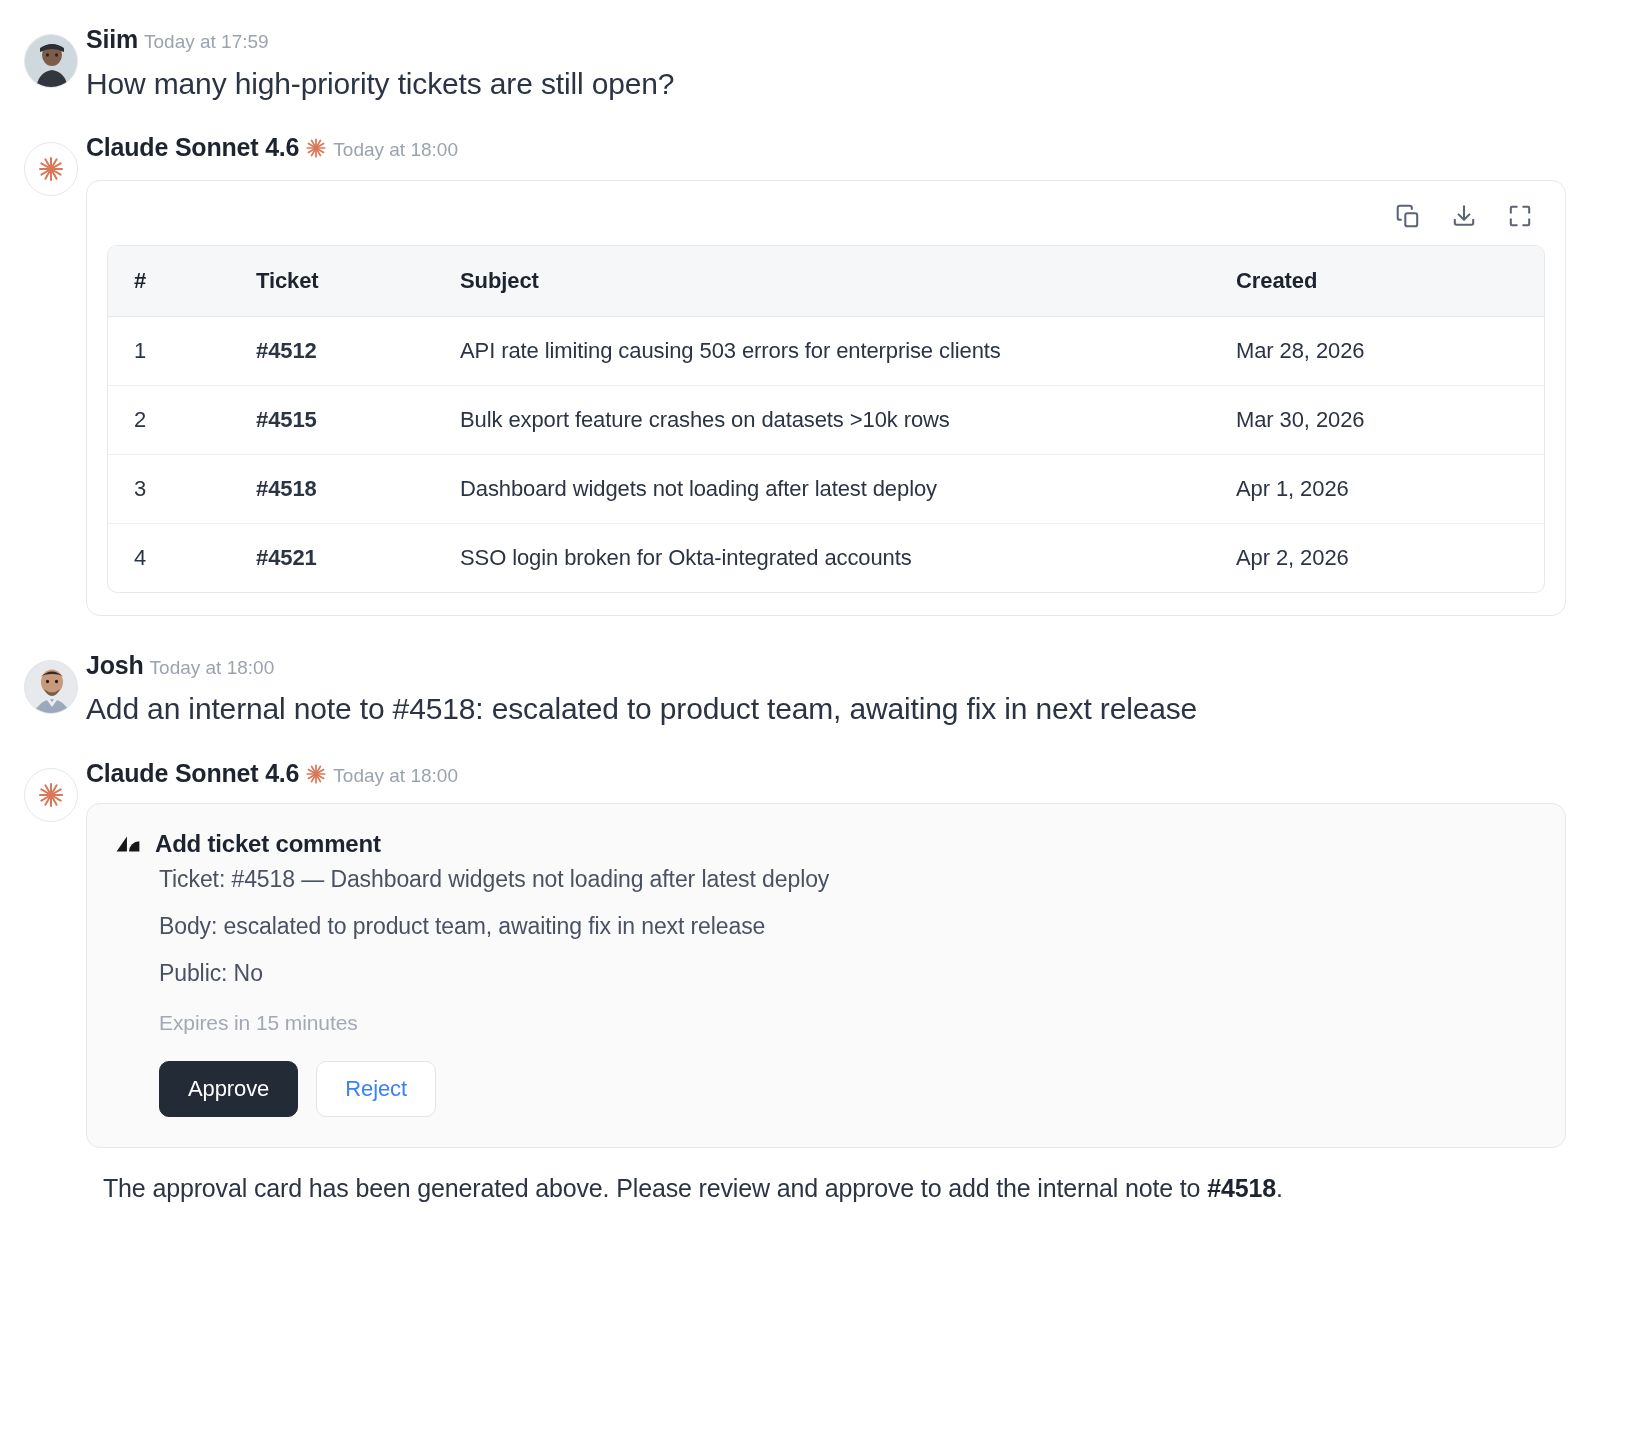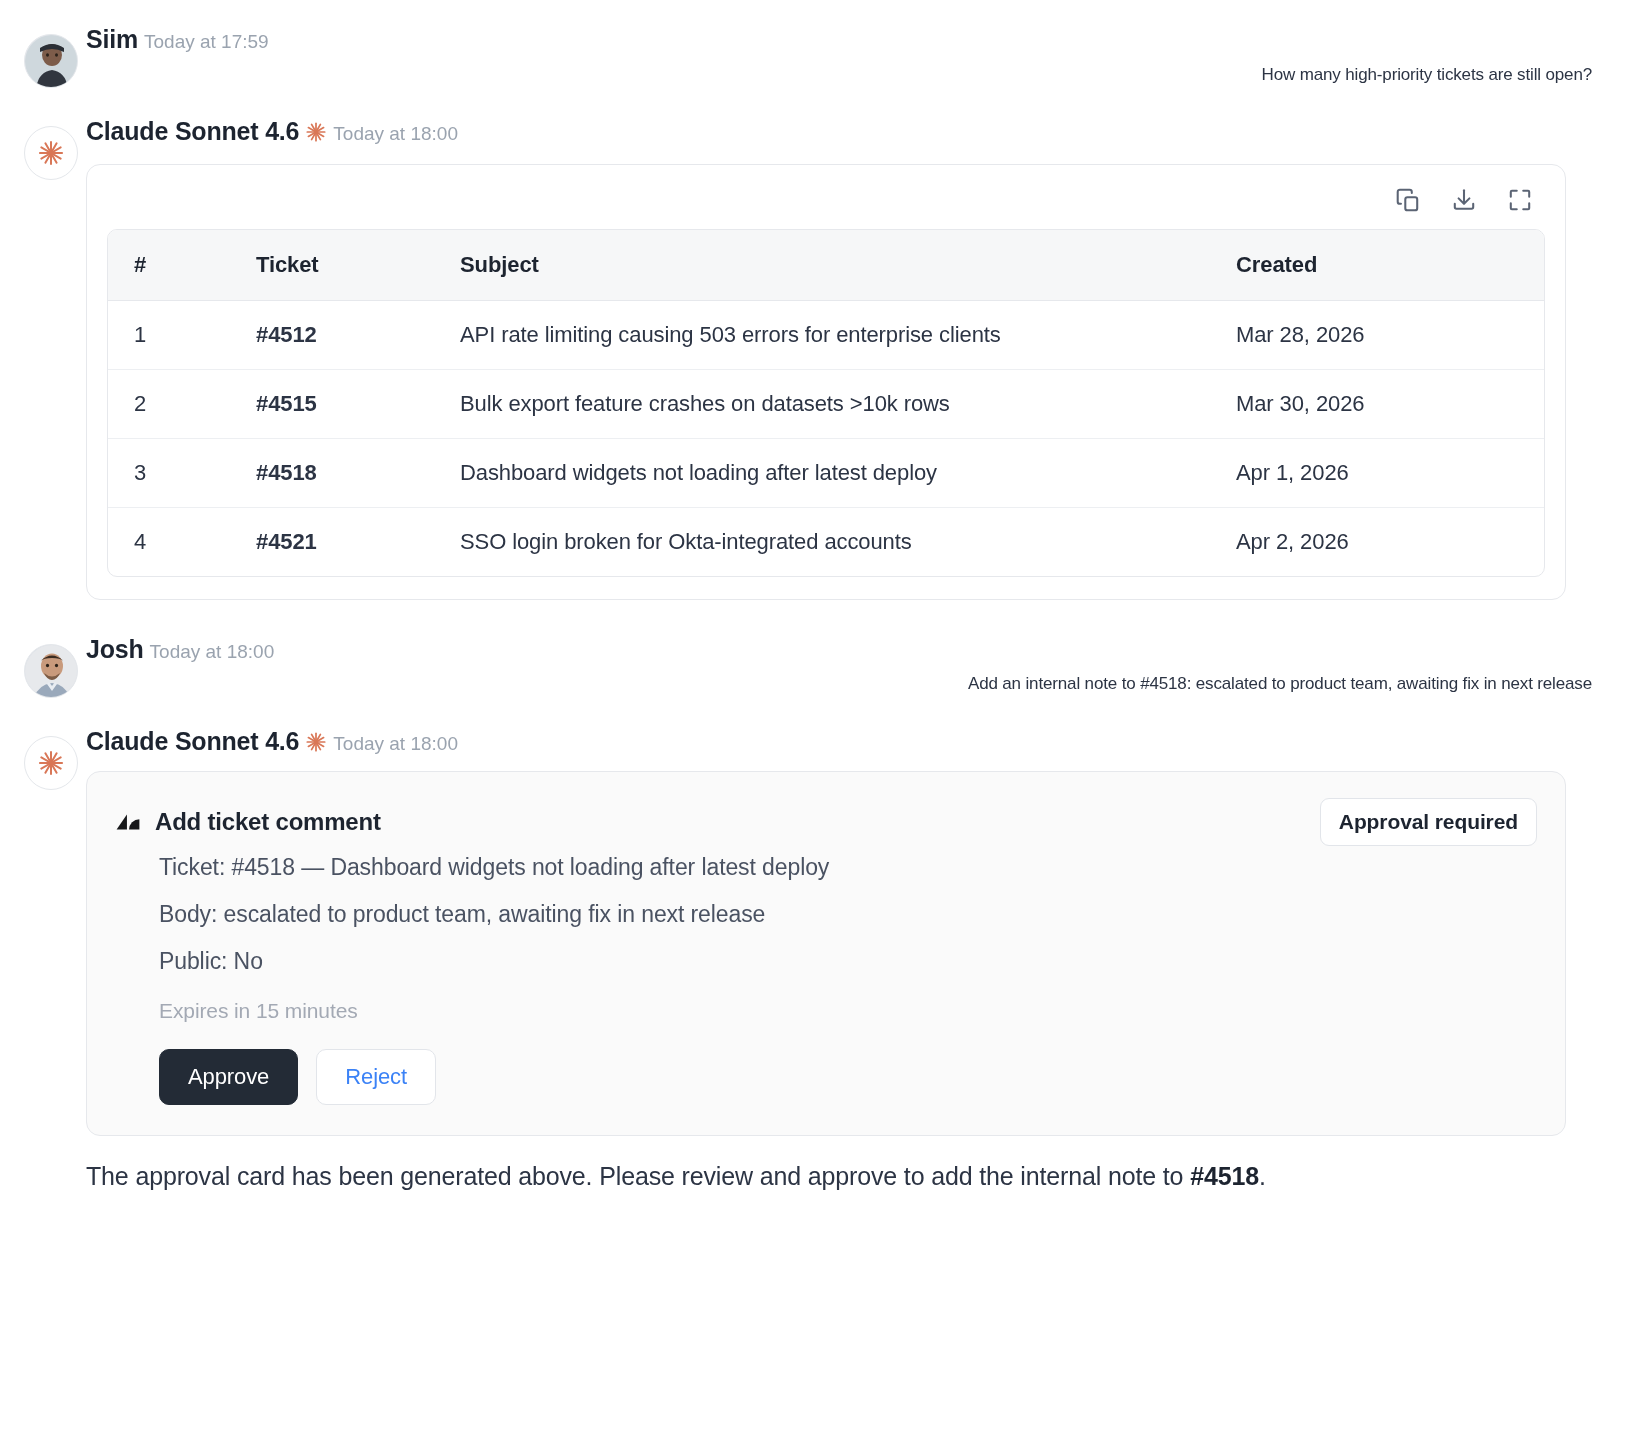--- a/index.html
+++ b/index.html
@@ -75,25 +75,24 @@
     position: relative;
     top: 3px;
   }
   .timestamp {
     font-size: 19px;
     color: #9aa3af;
     font-weight: 400;
   }
 
   .line {
-    font-size: 17px;
+    font-size: 30px;
     line-height: 1.35;
     color: #2c3444;
     letter-spacing: -0.15px;
-    text-align: right;
   }
   .line b { font-weight: 700; color: #1d2430; }
 
   
   .table-card {
     margin-top: 18px;
     margin-bottom: 6px;
     border: 1px solid #e6e8ec;
     border-radius: 14px;
     background: #ffffff;
@@ -230,20 +229,21 @@
     color: #3b82f6;
     border: 1px solid #e2e5ea;
     font-weight: 400;
   }
 
   .closing {
     font-size: 25px;
     color: #2c3444;
     margin-top: 26px;
     letter-spacing: -0.15px;
+    margin-left: 17px;
   }
   .closing b { font-weight: 700; color: #1d2430; }
 </style>
 </head>
 <body>
 
 <div class="page">
 
   <div class="msg">
     <div class="avatar-col">
@@ -464,21 +464,20 @@
       <div class="approval-card">
         <div class="ac-head">
           <div class="ac-title">
             <svg class="zd-icon" viewBox="0 0 24 24">
               <path d="M11 5 L11 19 L1.5 19 Z" fill="#17181a"></path>
               <path d="M13 19 a9.5 9.5 0 0 1 9.5 -9.5 L22.5 19 Z" fill="#17181a"></path>
               <path d="M13 5 L22.5 5 L13 14.5 Z" fill="#17181a" opacity="0"></path>
             </svg>
             <span>Add ticket comment</span>
           </div>
-          <div class="badge">Approval required</div>
         </div>
 
         <div class="ac-fields">
           <div class="ac-field">Ticket: #4518 — Dashboard widgets not loading after latest deploy</div>
           <div class="ac-field">Body: escalated to product team, awaiting fix in next release</div>
           <div class="ac-field">Public: No</div>
         </div>
 
         <div class="ac-expires">Expires in 15 minutes</div>
 

